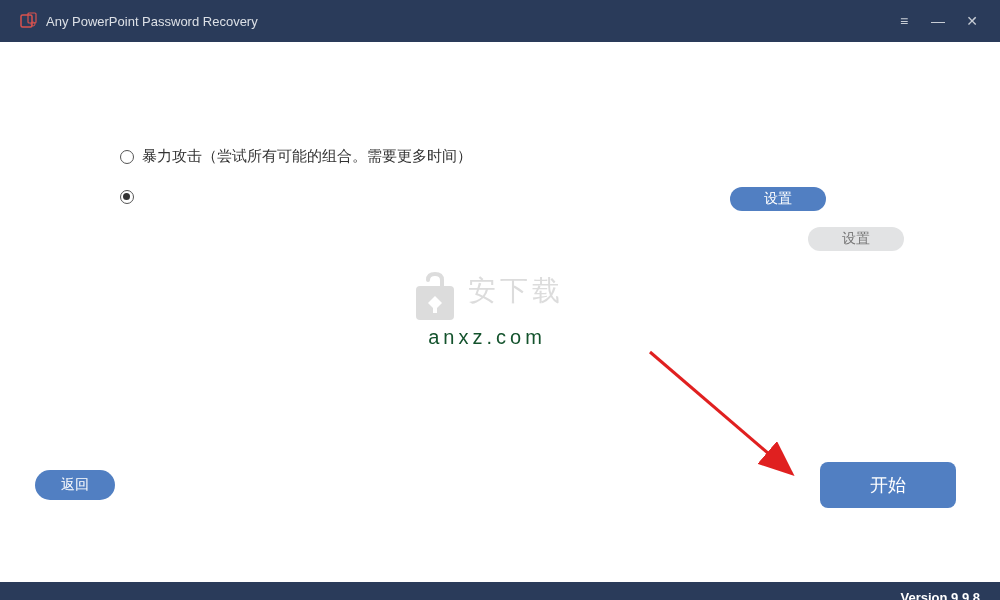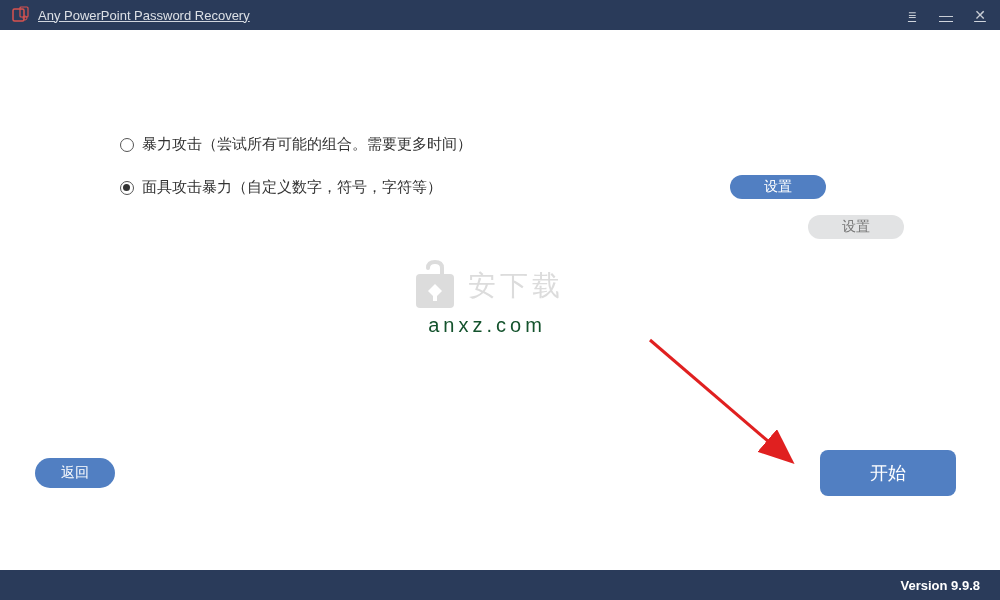--- a/index.html
+++ b/index.html
@@ -4,27 +4,26 @@
   <style>
     * { margin: 0; padding: 0; box-sizing: border-box; }
     body {
       font-family: "Microsoft YaHei", "SimSun", sans-serif;
       width: 1000px;
       height: 600px;
       overflow: hidden;
       background: #fff;
     }
     .titlebar {
-      height: 30px;
+      height: 42px;
       background: #2a3b5a;
       display: flex;
       align-items: center;
-      padding: 0 12px;
+      padding: 0 20px;
       color: #d0d5dd;
-      text-decoration: underline;
     }
     .titlebar-left {
       display: flex;
       align-items: center;
       gap: 8px;
     }
     .app-icon {
       width: 18px;
       height: 18px;
       display: flex;
@@ -142,21 +141,21 @@
       position: absolute;
       left: 410px;
       top: 230px;
       text-align: center;
       color: #dcdcdc;
       user-select: none;
       pointer-events: none;
     }
     .watermark-icon {
       display: flex;
-      align-items: center;
+      align-items: flex-start;
       justify-content: center;
       gap: 8px;
       margin-bottom: 4px;
     }
     .watermark-text1 {
       font-size: 28px;
       letter-spacing: 4px;
       color: #dcdcdc;
     }
     .watermark-text2 {
@@ -208,21 +207,20 @@
 
 <div class="main">
 
   <div class="options">
     <div class="option-row">
       <span class="radio"></span>
       <span>暴力攻击（尝试所有可能的组合。需要更多时间）</span>
     </div>
     <div class="option-row">
       <span class="radio checked"></span>
-      <span>面具攻击暴力（自定义数字，符号，字符等）</span>
     </div>
   </div>
 
   <div class="btn btn-settings">
     <span>设置</span>
   </div>
 
   <div class="btn-settings-disabled">
     <span>设置</span>
   </div>

